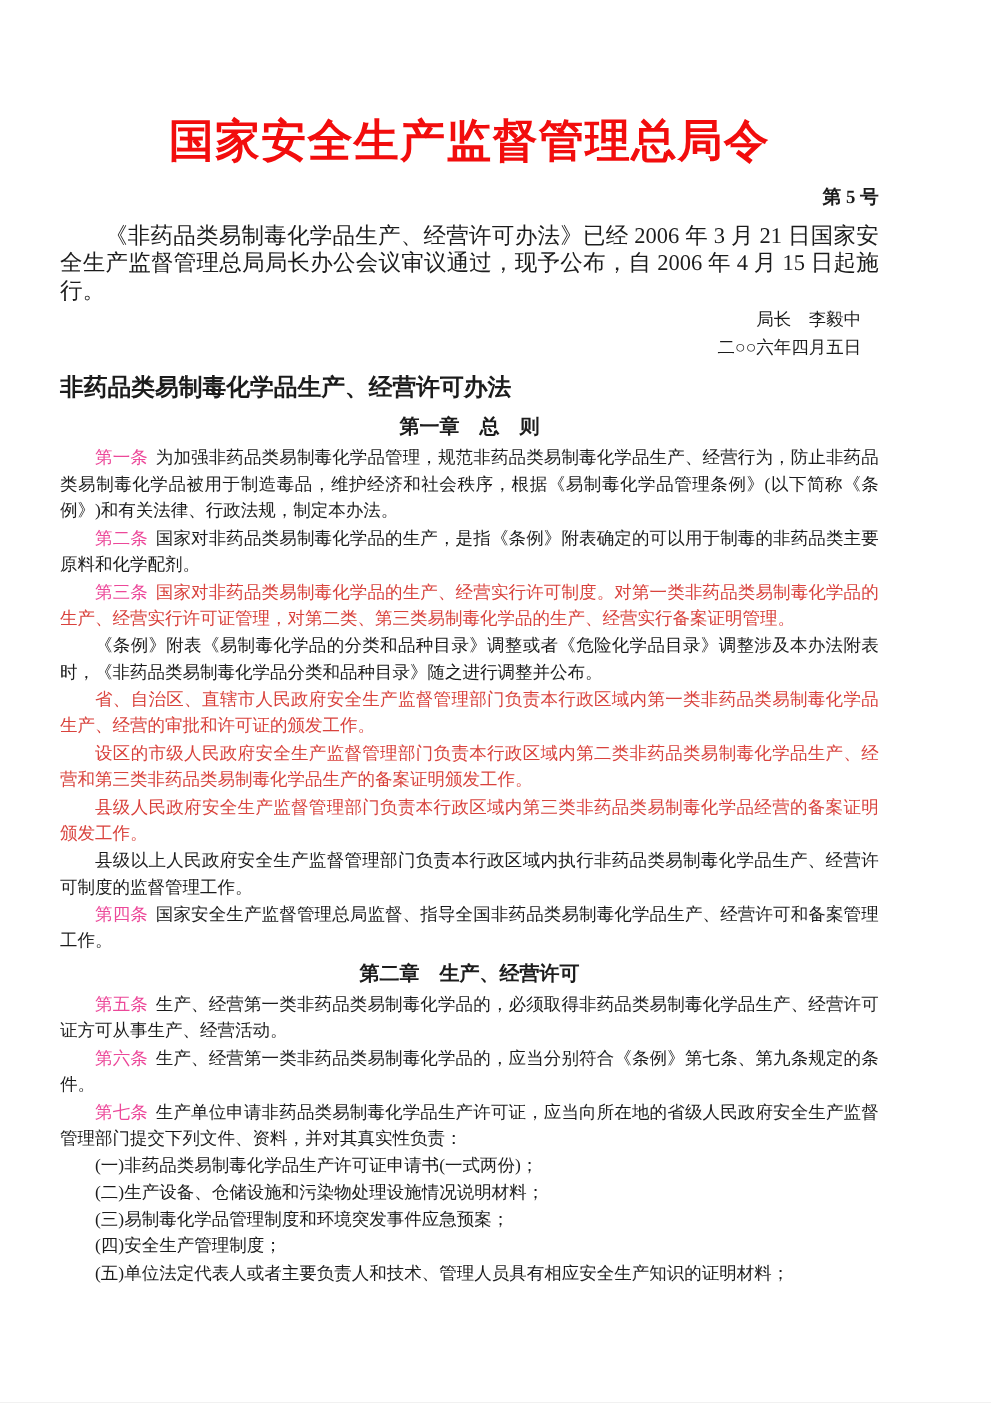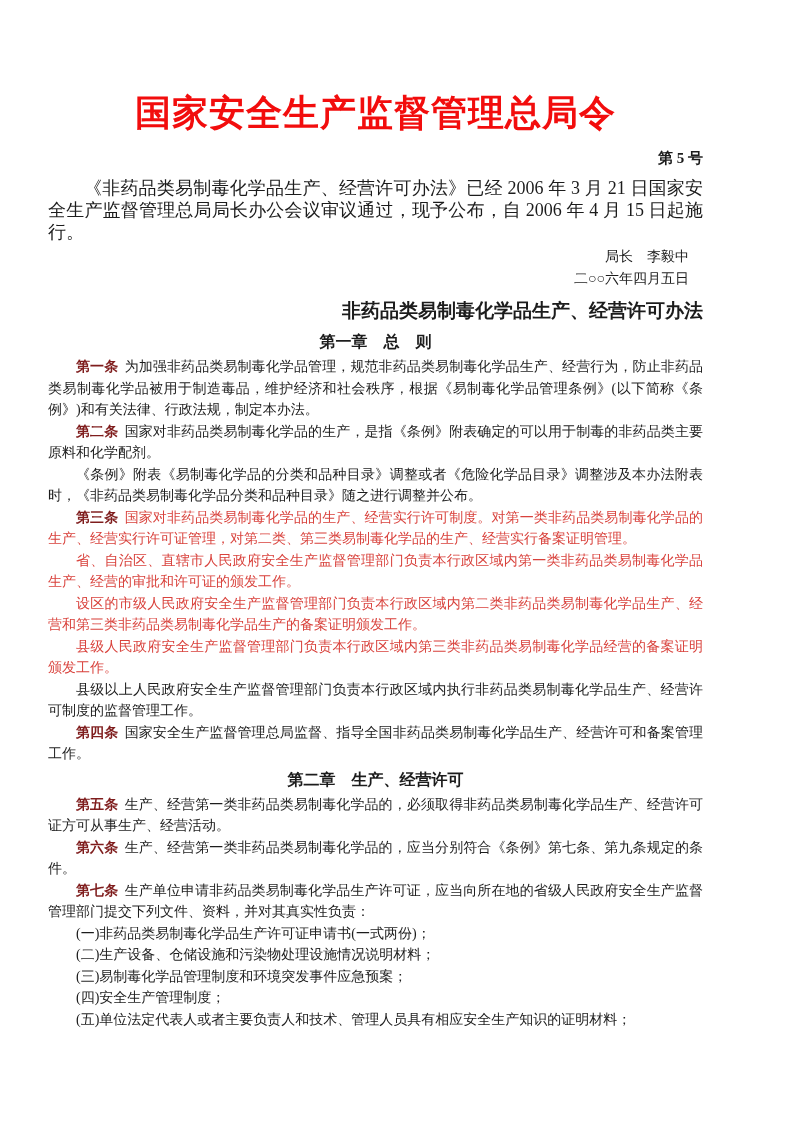--- a/index.html
+++ b/index.html
@@ -41,43 +41,43 @@
   .signature-block {
     text-align: right;
     padding-right: 14px;
     font-size: 14px;
     line-height: 22px;
     margin-top: 3px;
   }
   .doc-title {
     font-size: 19px;
     font-weight: bold;
-    text-align: right;
+    text-align: left;
     line-height: 26px;
     margin-top: 8px;
   }
   .doc-body { margin-top: 6px; }
   .chapter-heading {
     font-size: 16px;
     font-weight: bold;
     text-align: center;
     line-height: 24px;
     margin: 3px 0 2px 0;
   }
   .para {
     font-size: 14px;
     line-height: 21.5px;
     text-indent: 2em;
     text-align: justify;
     color: #1c1c1c;
   }
   .para.red { color: var(--body-red, #d9423c); }
   .article-label {
-    font-weight: bold;
-    color: #7f1d1d;
+    font-weight: normal;
+    color: #ec4899;
     margin-right: 0.45em;
   }
 </style>
 </head>
 <body>
 
 <div class="page">
 
   <h1 class="agency-title">国家安全生产监督管理总局令</h1>
 
@@ -89,22 +89,22 @@
     <div>局长　李毅中</div>
     <div>二○○六年四月五日</div>
   </div>
 
   <h2 class="doc-title">非药品类易制毒化学品生产、经营许可办法</h2>
 
   <div class="doc-body" id="paragraphs">
       <h3 class="chapter-heading">第一章　总　则</h3>
       <p class="para"><b class="article-label">第一条</b><span>为加强非药品类易制毒化学品管理，规范非药品类易制毒化学品生产、经营行为，防止非药品类易制毒化学品被用于制造毒品，维护经济和社会秩序，根据《易制毒化学品管理条例》(以下简称《条例》)和有关法律、行政法规，制定本办法。</span></p>
       <p class="para"><b class="article-label">第二条</b><span>国家对非药品类易制毒化学品的生产，是指《条例》附表确定的可以用于制毒的非药品类主要原料和化学配剂。</span></p>
+      <p class="para red"><b class="article-label">第三条</b><span>国家对非药品类易制毒化学品的生产、经营实行许可制度。对第一类非药品类易制毒化学品的生产、经营实行许可证管理，对第二类、第三类易制毒化学品的生产、经营实行备案证明管理。</span></p>
       <p class="para"><span>《条例》附表《易制毒化学品的分类和品种目录》调整或者《危险化学品目录》调整涉及本办法附表时，《非药品类易制毒化学品分类和品种目录》随之进行调整并公布。</span></p>
-      <p class="para red"><b class="article-label">第三条</b><span>国家对非药品类易制毒化学品的生产、经营实行许可制度。对第一类非药品类易制毒化学品的生产、经营实行许可证管理，对第二类、第三类易制毒化学品的生产、经营实行备案证明管理。</span></p>
       <p class="para red"><span>省、自治区、直辖市人民政府安全生产监督管理部门负责本行政区域内第一类非药品类易制毒化学品生产、经营的审批和许可证的颁发工作。</span></p>
       <p class="para red"><span>设区的市级人民政府安全生产监督管理部门负责本行政区域内第二类非药品类易制毒化学品生产、经营和第三类非药品类易制毒化学品生产的备案证明颁发工作。</span></p>
       <p class="para red"><span>县级人民政府安全生产监督管理部门负责本行政区域内第三类非药品类易制毒化学品经营的备案证明颁发工作。</span></p>
       <p class="para"><span>县级以上人民政府安全生产监督管理部门负责本行政区域内执行非药品类易制毒化学品生产、经营许可制度的监督管理工作。</span></p>
       <p class="para"><b class="article-label">第四条</b><span>国家安全生产监督管理总局监督、指导全国非药品类易制毒化学品生产、经营许可和备案管理工作。</span></p>
       <h3 class="chapter-heading">第二章　生产、经营许可</h3>
       <p class="para"><b class="article-label">第五条</b><span>生产、经营第一类非药品类易制毒化学品的，必须取得非药品类易制毒化学品生产、经营许可证方可从事生产、经营活动。</span></p>
       <p class="para"><b class="article-label">第六条</b><span>生产、经营第一类非药品类易制毒化学品的，应当分别符合《条例》第七条、第九条规定的条件。</span></p>
       <p class="para"><b class="article-label">第七条</b><span>生产单位申请非药品类易制毒化学品生产许可证，应当向所在地的省级人民政府安全生产监督管理部门提交下列文件、资料，并对其真实性负责：</span></p>
       <p class="para"><span>(一)非药品类易制毒化学品生产许可证申请书(一式两份)；</span></p>

